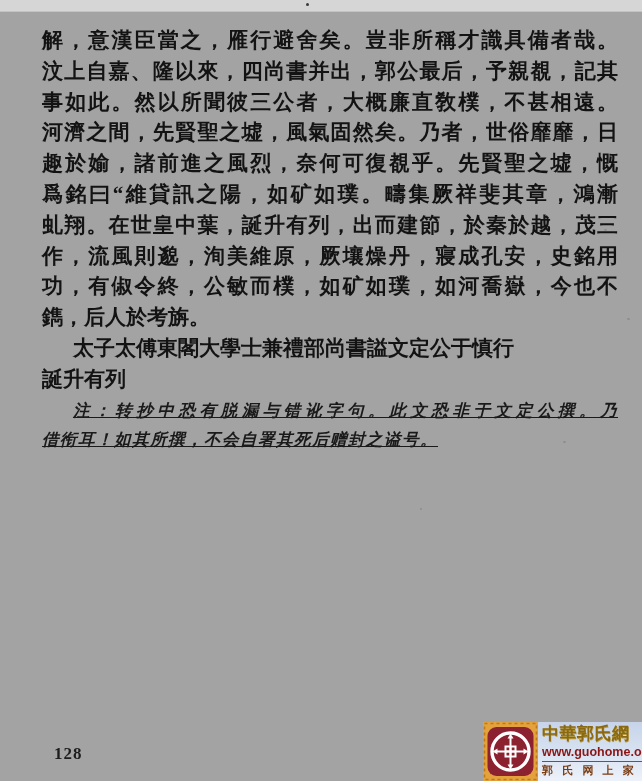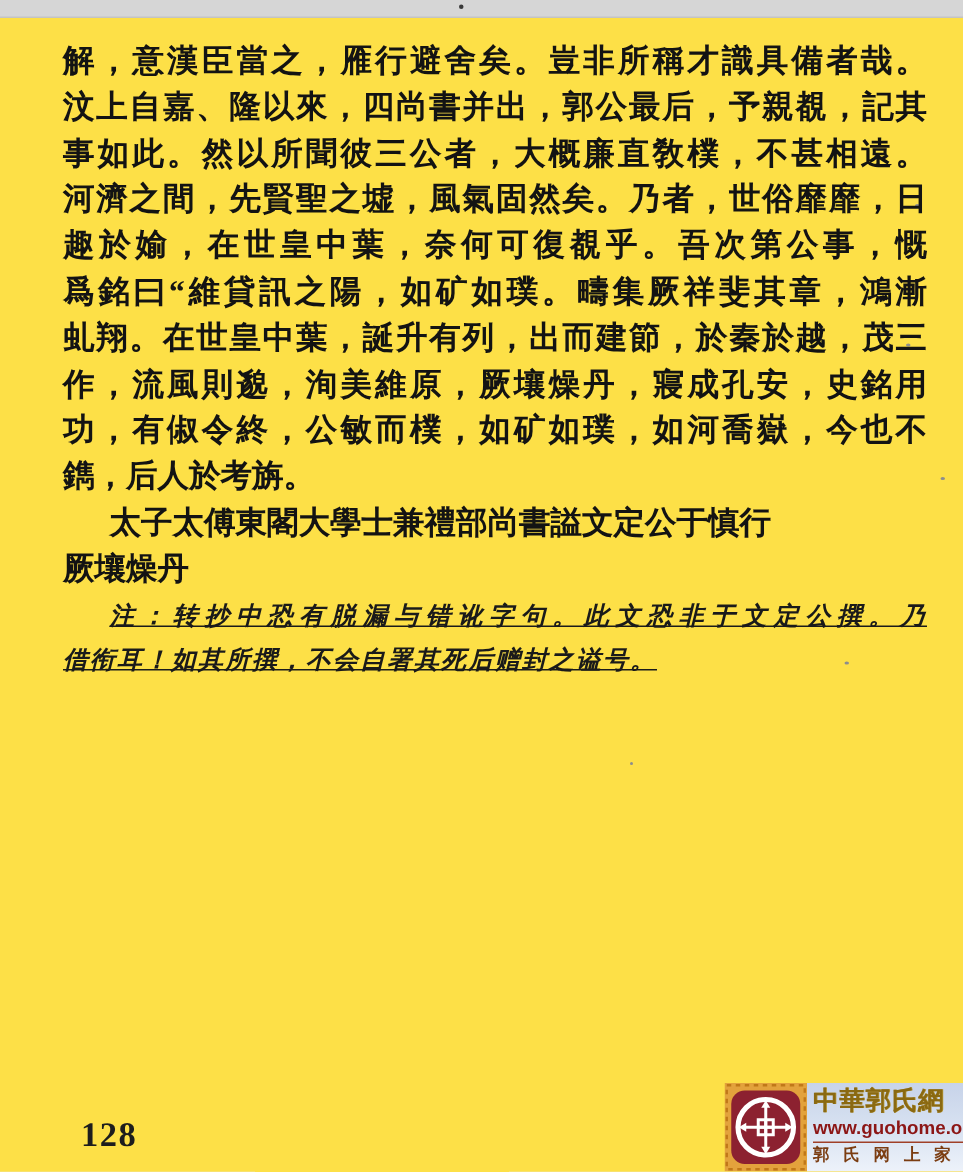--- a/index.html
+++ b/index.html
@@ -1,20 +1,20 @@
 <!DOCTYPE html>
 <html><head>
 <meta charset="utf-8">
 <style>
   html,body { margin:0; padding:0; }
   body { width:642px; height:781px; background:#e9e9e9; font-family:"Liberation Serif","DejaVu Serif",serif; }
 
   .page {
     position:relative; width:642px; height:781px;
-    background:#fde047; overflow:hidden;
+    background:#a3a3a3; overflow:hidden;
   }
 
   
   .scan-edge {
     position:absolute; top:0; left:0; right:0; height:11px;
     background:#d6d6d6; border-bottom:1px solid #c3c3c3;
   }
   .speck { position:absolute; border-radius:50%; background:#8d8d8d; }
   .speck.s1 { left:306px; top:3px;  width:3px; height:3px; background:#3a3a3a; }
   .speck.s2 { left:610px; top:136px; width:3px; height:2px; }
@@ -35,21 +35,21 @@
   .line.fill { text-align-last:justify; }
   .line.sig-indent { text-indent:31px; }
 
   .note { margin-top:1px; font-size:16.5px; font-style:italic; color:#1a1a1a; }
   .note-line { margin:0; line-height:29.5px; height:29.5px; letter-spacing:1.5px; text-align:justify;text-decoration:underline; }
   .note-line.note-indent { text-indent:31px; text-align-last:justify; }
 
   
   .page-number {
     position:absolute; left:54px; top:744px;
-    font-size:23px; font-weight:700; letter-spacing:1px; color:#1d1d1d;text-align:center;
+    font-size:17px; font-weight:700; letter-spacing:1px; color:#1d1d1d;text-align:center;
   }
 
   
   .watermark {
     position:absolute; right:0; bottom:0; width:159px; height:59px;
     display:flex; flex-direction:row;
   }
   .wm-emblem { width:55px; height:59px; flex:0 0 55px; }
   .wm-text {
     flex:1; height:59px; box-sizing:border-box;
@@ -83,29 +83,29 @@
   <div class="speck s3"></div>
   <div class="speck s4"></div>
   <div class="speck s5"></div>
   <div class="speck s6"></div>
 
   <main class="text-block">
     <p class="line fill">解，意漢臣當之，雁行避舍矣。豈非所稱才識具備者哉。</p>
     <p class="line fill">汶上自嘉、隆以來，四尚書并出，郭公最后，予親覩，記其</p>
     <p class="line fill">事如此。然以所聞彼三公者，大概廉直敎樸，不甚相遠。</p>
     <p class="line fill">河濟之間，先賢聖之墟，風氣固然矣。乃者，世俗靡靡，日</p>
-    <p class="line fill">趣於媮，在世皇中葉，奈何可復覩乎。吾次第公事，慨</p>
+    <p class="line fill">趣於媮，諸前進之風烈，奈何可復覩乎。先賢聖之墟，慨</p>
     <p class="line fill">爲銘曰“維貸訊之陽，如矿如璞。疇集厥祥斐其章，鴻漸</p>
     <p class="line fill">虬翔。在世皇中葉，誕升有列，出而建節，於秦於越，茂三</p>
     <p class="line fill">作，流風則邈，洵美維原，厥壤燥丹，寢成孔安，史銘用</p>
     <p class="line fill">功，有俶令終，公敏而樸，如矿如璞，如河喬嶽，今也不</p>
     <p class="line">鐫，后人於考旃。</p>
 
     <p class="line sig-indent">太子太傅東閣大學士兼禮部尚書謚文定公于慎行</p>
-    <p class="line">厥壤燥丹</p>
+    <p class="line">誕升有列</p>
 
     <div class="note">
       <p class="note-line note-indent">注：转抄中恐有脱漏与错讹字句。此文恐非于文定公撰。乃</p>
       <p class="note-line">借衔耳！如其所撰，不会自署其死后赠封之谥号。</p>
     </div>
   </main>
 
   <div class="page-number">128</div>
 
   <div class="watermark">

